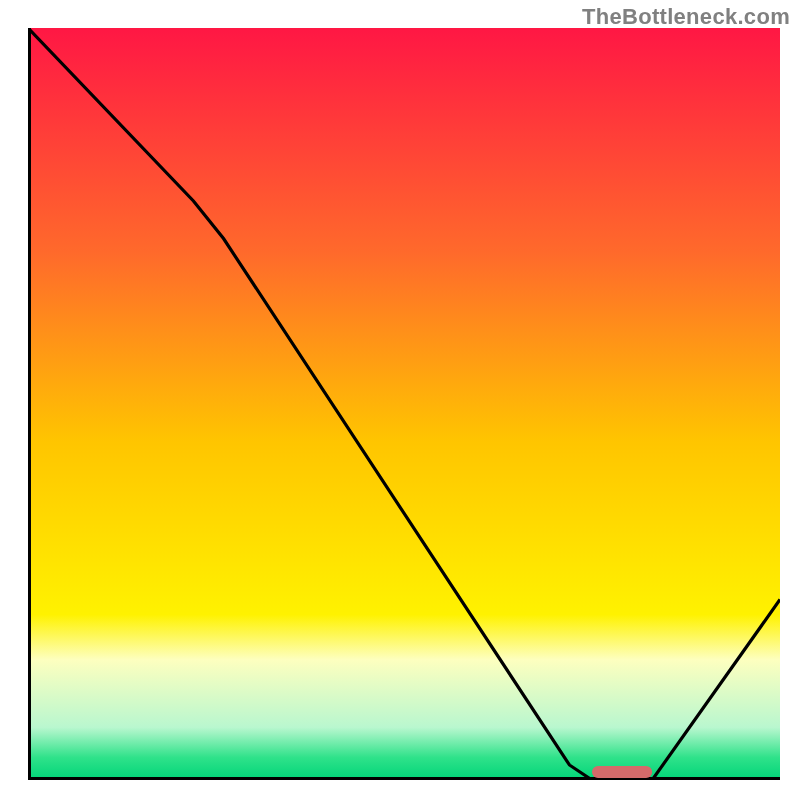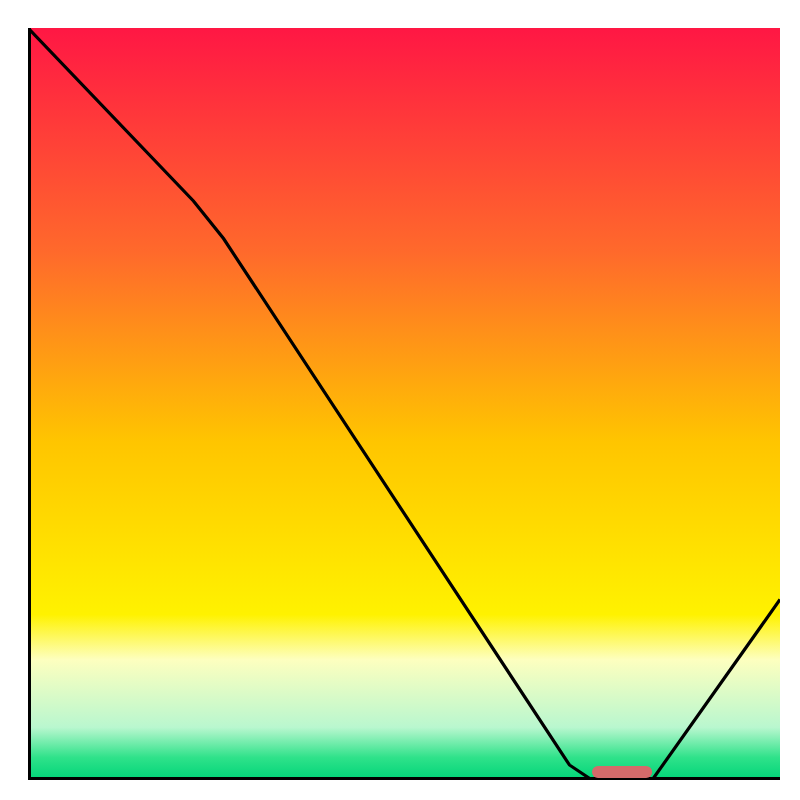--- a/index.html
+++ b/index.html
@@ -32,20 +32,21 @@
     width: 752px;
     height: 752px;
     display: block;
   }
 </style>
 </head>
 <body>
 
 <div class="chart-wrap">
 
+  <div class="attribution">TheBottleneck.com</div>
 
   <svg class="plot" viewBox="0 0 752 752">
     <defs>
       <linearGradient id="bg-grad" x1="0" y1="0" x2="0" y2="1">
 
       <stop offset="0%" stop-color="#ff1744"></stop>
           <stop offset="30%" stop-color="#ff6a2b"></stop>
           <stop offset="55.00000000000001%" stop-color="#ffc500"></stop>
           <stop offset="78%" stop-color="#fff200"></stop>
           <stop offset="84%" stop-color="#fdffbf"></stop>

